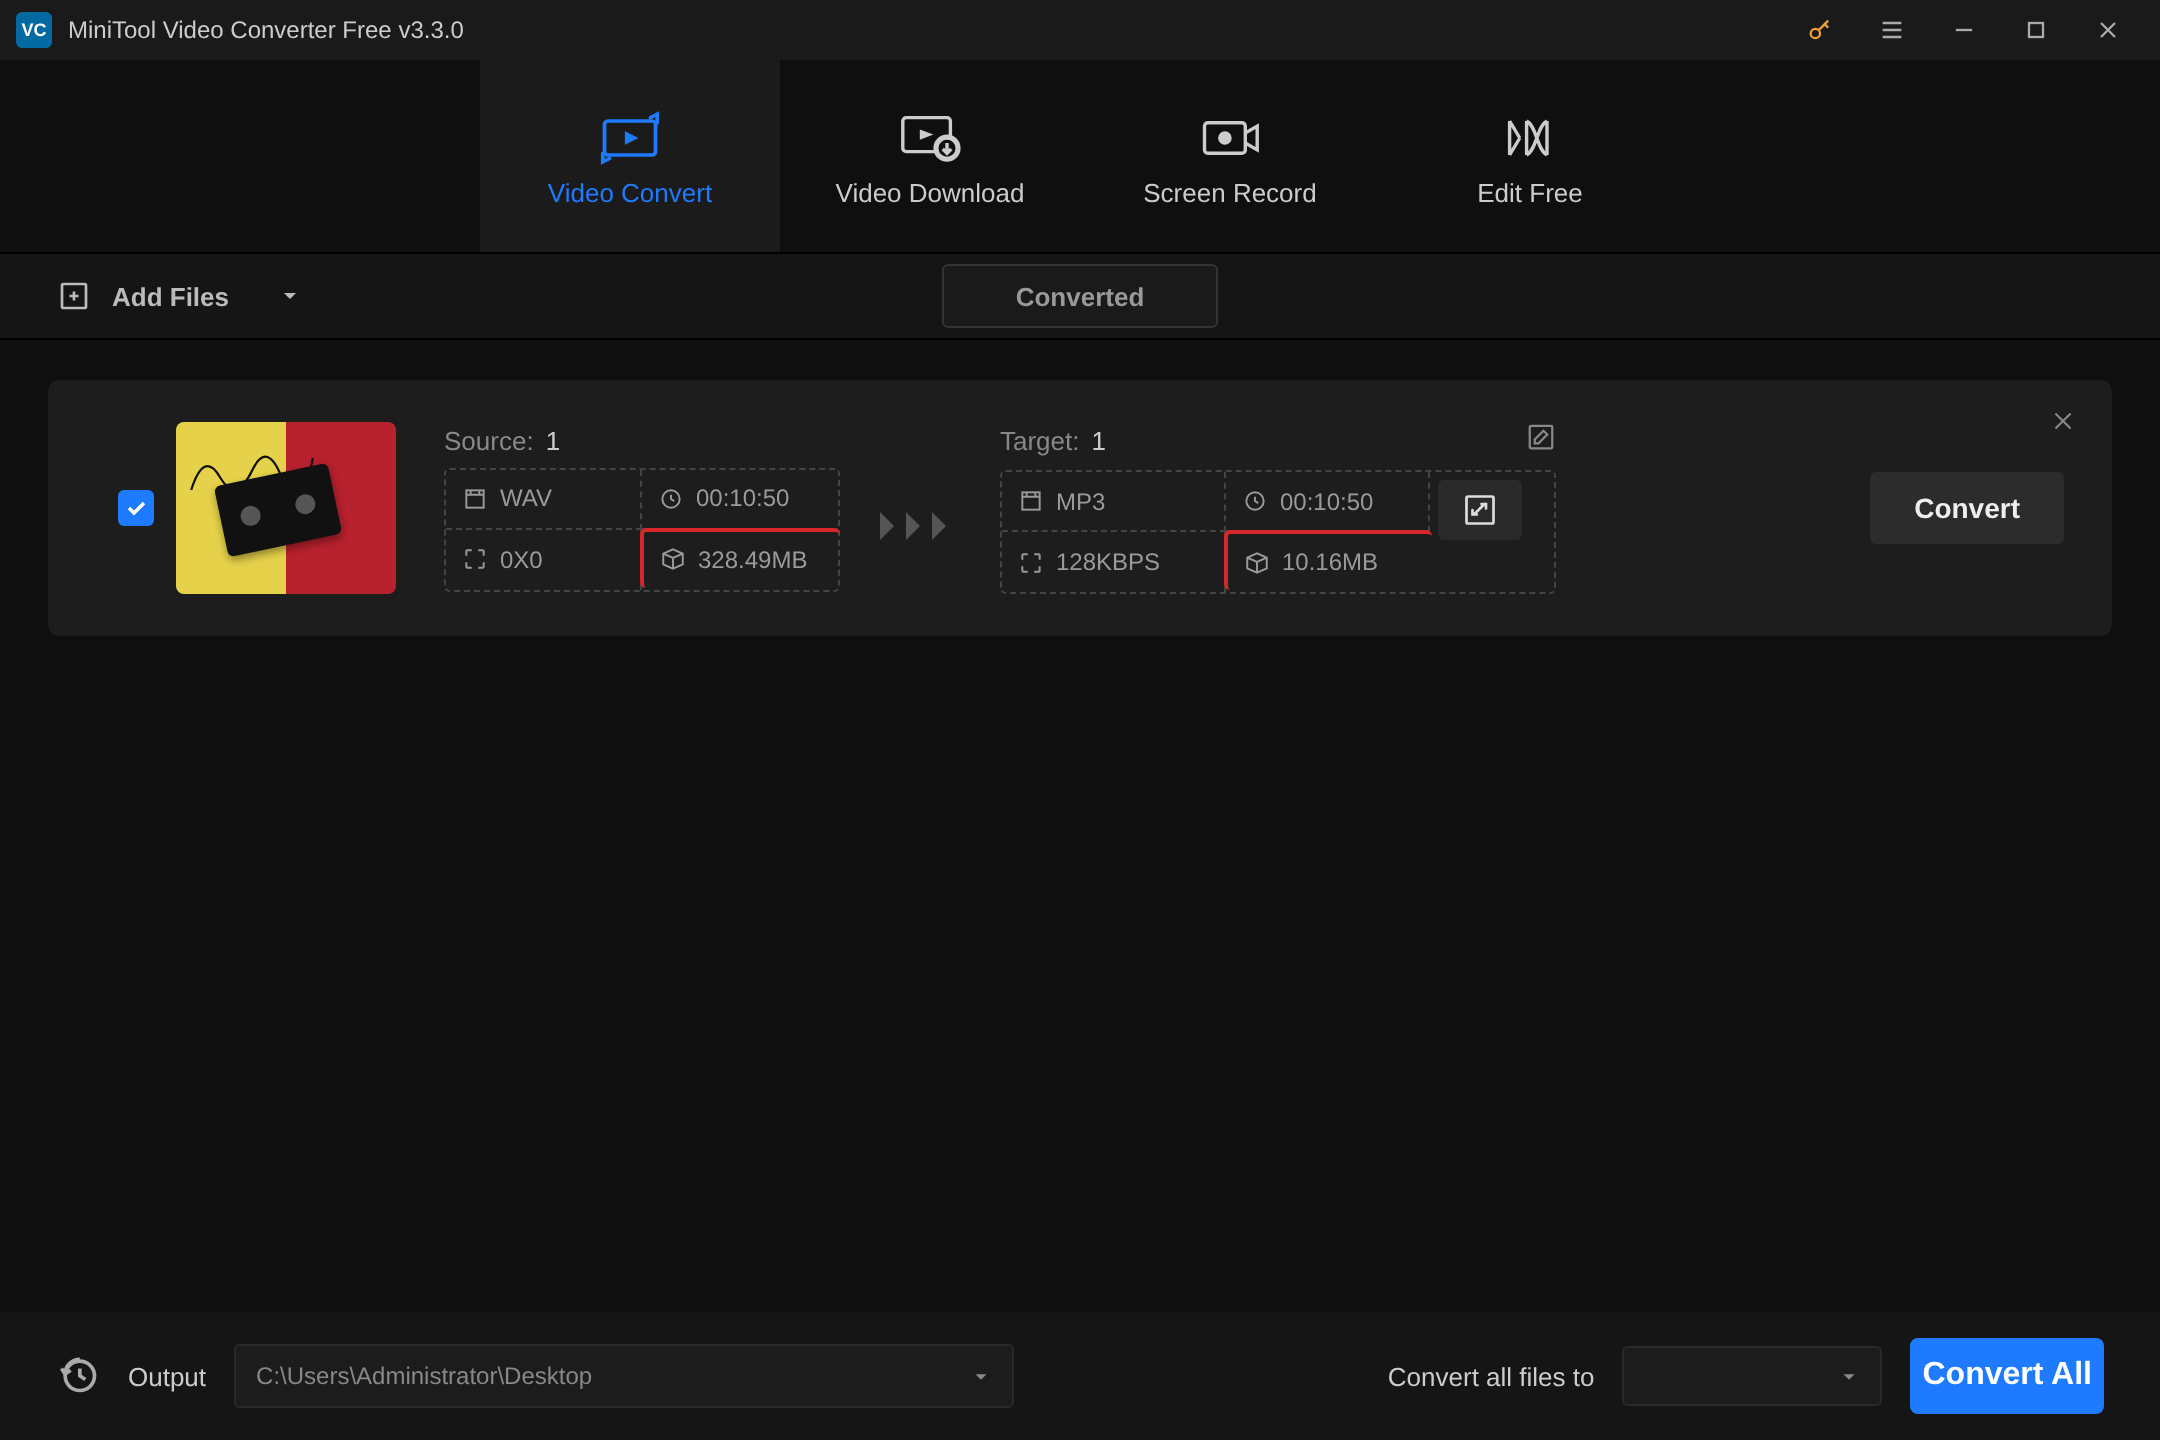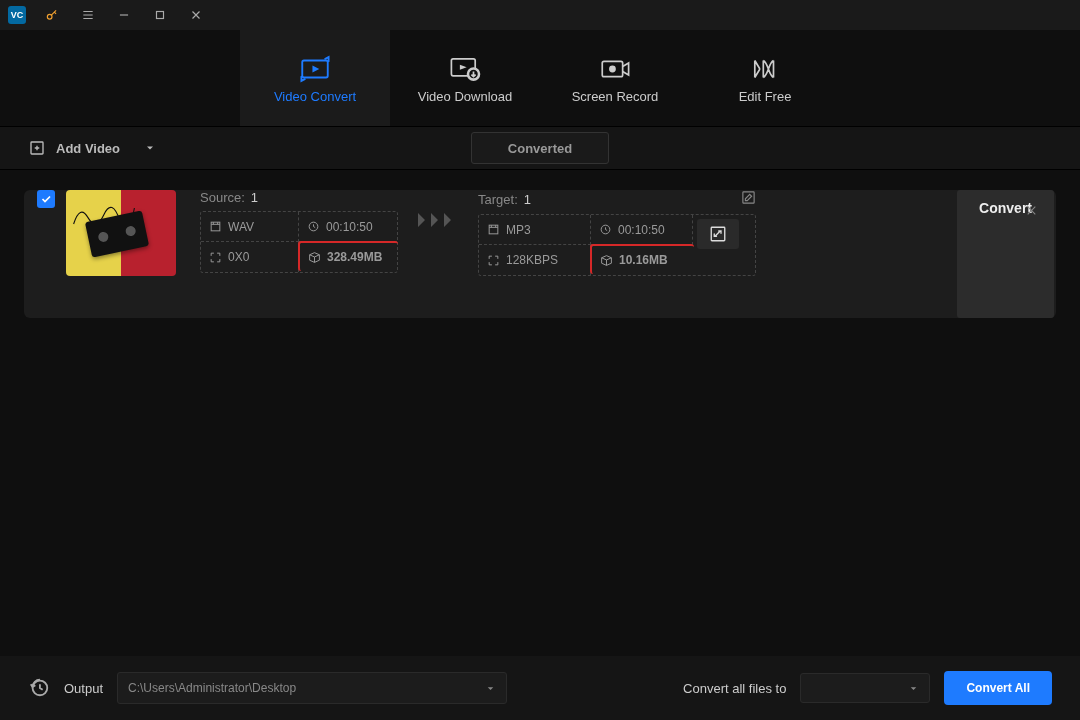--- a/index.html
+++ b/index.html
@@ -26,21 +26,21 @@
   .add-files { display: flex; align-items: center; gap: 10px; color: #bbb; cursor: pointer; }
   .add-files-icon { width: 18px; height: 18px; }
   .add-files-text { font-weight: 600; font-size: 13px; }
   .add-files-chev { margin-left: 14px; }
   .sub-tabs { position: absolute; left: 50%; transform: translateX(-50%); display: flex; background: #1a1a1a; border: 1px solid #333; border-radius: 3px; overflow: hidden; }
   .sub-tab { width: 136px; height: 30px; display: flex; align-items: center; justify-content: center; font-size: 13px; font-weight: 600; cursor: pointer; color: #999; }
   .sub-tab.active { background: #2d2d2d; color: #eee; }
 
   
   .file-list { padding: 20px 24px; }
-  .file-card { background: #1d1d1d; border-radius: 6px; height: 128px; display: flex; padding: 0 2px; position: relative; }
+  .file-card { background: #1d1d1d; border-radius: 6px; height: 128px; display: flex; align-items: center; padding: 0 24px; position: relative; }
   .check-wrap { width: 40px; display:flex; justify-content:center;}
   .checkbox { width: 18px; height: 18px; background: #1e7bff; border-radius: 3px; display: flex; align-items: center; justify-content: center; }
   .checkbox svg { width: 12px; height: 12px; }
 
   .thumb { width: 110px; height: 86px; border-radius: 4px; overflow: hidden; margin-right: 24px; background: linear-gradient(90deg,#e6d24a 0 50%,#b8212e 50% 100%); position:relative; }
   .cassette { position:absolute; left:22px; top:26px; width:58px; height:36px; background:#111; border-radius:3px; transform:rotate(-12deg); box-shadow:0 2px 4px rgba(0,0,0,0.4);}
   .cassette:before,.cassette:after{content:"";position:absolute;width:10px;height:10px;border-radius:50%;background:#555;top:13px;}
   .cassette:before{left:10px;} .cassette:after{right:10px;}
   .squiggle{position:absolute;top:6px;left:6px;right:40px;height:40px;}
   .squiggle svg{width:100%;height:100%;}
@@ -48,21 +48,21 @@
   .panel-col { display: flex; flex-direction: column; gap: 6px; }
   .panel-header { display:flex; align-items:center; gap:6px; color:#888; font-size:13px; }
   .panel-header .count { color:#ccc; }
   .panel-grid { display:grid; grid-template-columns: 96px 96px; border:1px dashed #444; border-radius:3px; }
   .panel-grid.src { grid-template-columns: 98px 98px; }
   .panel-grid.tgt { grid-template-columns: 112px 102px 50px; }
   .cell { height:30px; display:flex; align-items:center; gap:6px; padding:0 8px; color:#9a9a9a; font-size:12px; border-right:1px dashed #444; border-bottom:1px dashed #444; position:relative;}
   .cell:last-child{border-right:none;}
   .panel-grid .row2 .cell{border-bottom:none;}
   .cell svg { width:13px; height:13px; flex-shrink:0; }
-  .hl { border:2px solid #d62828; border-radius:3px; margin:-1px; z-index:2;font-weight:bold; }
+  .hl { border:2px solid #d62828; border-radius:3px; margin:-1px; z-index:2; }
   .settings-cell { grid-row: span 2; border-bottom:none; justify-content:center; cursor:pointer; background:#2a2a2a; margin:4px; border-radius:3px; border-right:none;}
   .settings-cell svg{width:18px;height:18px;}
 
   .arrows { margin: 20px 18px 0; color:#555; }
   .arrows svg{width:44px;height:20px;}
 
   .target-top { display:flex; align-items:center; gap: 210px; }
   .edit-icon { color:#888; cursor:pointer; }
   .edit-icon svg{width:15px;height:15px;}
 
@@ -71,29 +71,30 @@
   .close-card svg{width:13px;height:13px;}
 
   
   .footer { position: fixed; bottom: 0; left:0; right:0; height: 64px; background: #151515; display:flex; align-items:center; padding: 0 28px; gap:14px; }
   .history-icon svg{width:22px;height:22px;color:#aaa;}
   .output-label { color:#ccc; font-size:13px; }
   .path-select { flex: 0 0 390px; height:30px; background:#1c1c1c; border:1px solid #2a2a2a; border-radius:3px; display:flex; align-items:center; padding:15px 10px; color:#888; font-size:12px; justify-content:space-between; cursor:pointer;}
   .spacer{flex:1;}
   .convert-all-label{color:#ccc;font-size:13px;}
   .fmt-select { width:130px; height:30px; background:#1c1c1c; border:1px solid #2a2a2a; border-radius:3px; display:flex; align-items:center; justify-content:flex-end; padding:0 10px; cursor:pointer;}
-  .convert-all-btn { background:#1e7bff; color:#fff; font-weight:700; font-size:12px; padding:10px 22px; border-radius:4px; cursor:pointer; }
+  .convert-all-btn { background:#1e7bff; color:#fff; font-weight:700; font-size:16px; padding:10px 6px; border-radius:4px; cursor:pointer; }
 
   .row1,.row2{display:contents;}
 </style>
 </head>
 <body>
 
 <div class="titlebar">
   <div class="app-logo">VC</div>
+  <div class="app-title">MiniTool Video Converter Free v3.3.0</div>
   <div class="tb-btn key-icon">
     <svg viewBox="0 0 24 24" fill="none" stroke="currentColor" stroke-width="2">
         <circle cx="8" cy="15" r="4"></circle>
         <path d="M10.5 12.5L19 4M16 7l3 3"></path>
       </svg>
   </div>
   <div class="tb-btn">
     <svg viewBox="0 0 24 24" stroke="currentColor" stroke-width="2">
         <path d="M4 6h16M4 12h16M4 18h16"></path>
       </svg>
@@ -157,21 +158,21 @@
     <div class="main-tab-label">Edit Free</div>
   </div>
 </div>
 
 <div class="toolbar">
   <div class="add-files">
     <svg class="add-files-icon" viewBox="0 0 24 24" fill="none" stroke="currentColor" stroke-width="1.8">
         <rect x="4" y="4" width="16" height="16" rx="1"></rect>
         <path d="M12 9v6M9 12h6"></path>
       </svg>
-    <span class="add-files-text">Add Video</span>
+    <span class="add-files-text">Add Files</span>
     <svg class="add-files-chev" width="12" height="12" viewBox="0 0 24 24" fill="currentColor">
         <path d="M6 9l6 6 6-6z"></path>
       </svg>
   </div>
   <div class="sub-tabs">
     <div class="sub-tab">Converted</div>
   </div>
 </div>
 
 <div class="file-list">

